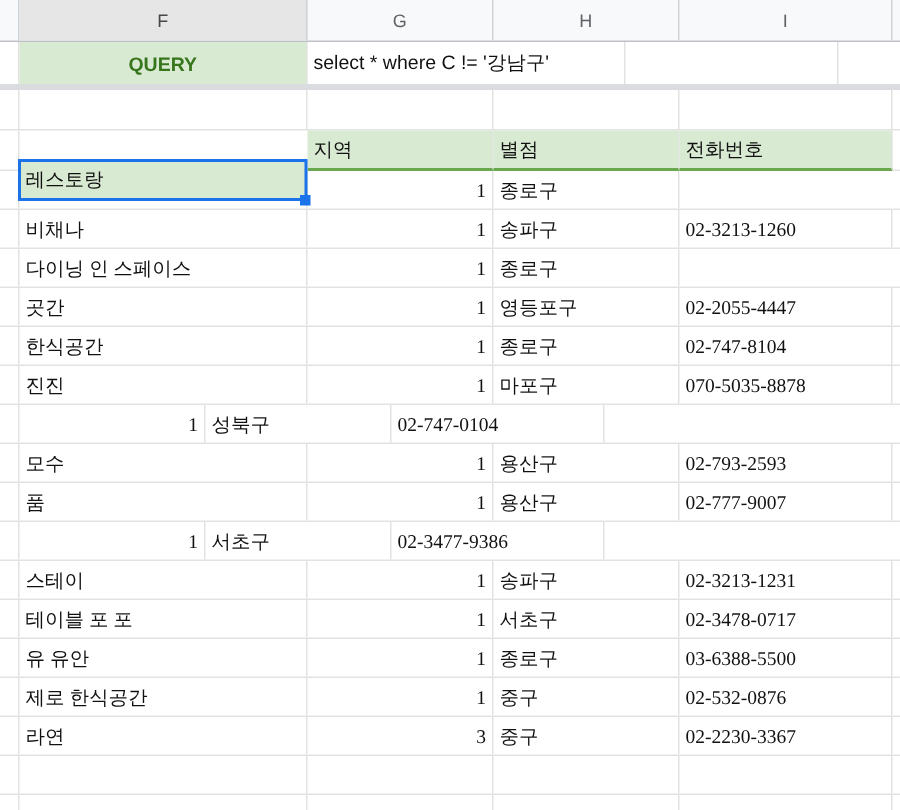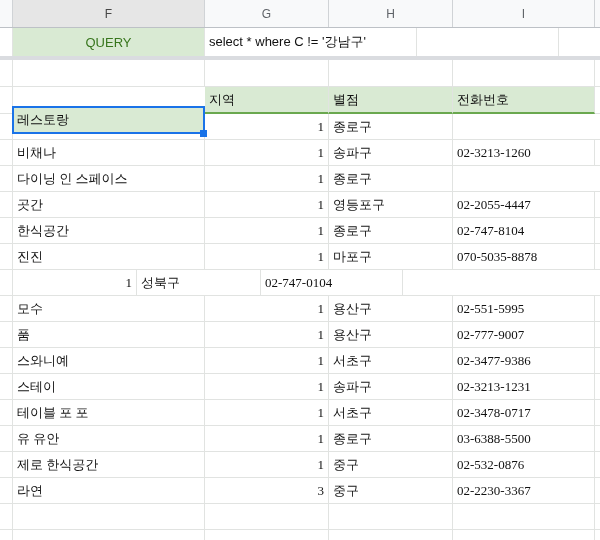--- a/index.html
+++ b/index.html
@@ -24,21 +24,21 @@
 
   .row { display:flex; width:600px; }
   .cell { display:flex; align-items:center; padding:0 4px; font-size:13px; color:#111;
     border-right:1px solid #e1e3e1; overflow:hidden; white-space:nowrap; height:100%; }
   .gridrow { border-bottom:1px solid #e1e3e1; }
   .green { background:#d9ead3; }
   .num { justify-content:flex-end; }
 
   
   .query-row { height:28px; }
-  .query-cell { justify-content:center; font-weight:normal; color:#38761d; }
+  .query-cell { justify-content:center; font-weight:bold; color:#38761d; }
 
   
   .frozen-divider { height:4px; width:600px; background:#dadce0; }
 
   .empty-row { height:27px; }
   .blank-row { height:26px; }
   .partial-row { height:10px; }
 
   
   .header-row { height:27px; position:relative; z-index:2; }
@@ -151,34 +151,33 @@
       <div class="cell c2 num">1</div>
       <div class="cell c3">성북구</div>
       <div class="cell c4">02-747-0104</div>
       <div class="cell c5"></div>
     </div>
   <div class="row data-row gridrow">
       <div class="cell c0"></div>
       <div class="cell c1">모수</div>
       <div class="cell c2 num">1</div>
       <div class="cell c3">용산구</div>
-      <div class="cell c4">02-551-5995</div>
+      <div class="cell c4">02-793-2593</div>
       <div class="cell c5"></div>
     </div>
   <div class="row data-row gridrow">
       <div class="cell c0"></div>
       <div class="cell c1">품</div>
       <div class="cell c2 num">1</div>
       <div class="cell c3">용산구</div>
       <div class="cell c4">02-777-9007</div>
       <div class="cell c5"></div>
     </div>
   <div class="row data-row gridrow">
       <div class="cell c0"></div>
-      <div class="cell c1">스와니예</div>
       <div class="cell c2 num">1</div>
       <div class="cell c3">서초구</div>
       <div class="cell c4">02-3477-9386</div>
       <div class="cell c5"></div>
     </div>
   <div class="row data-row gridrow">
       <div class="cell c0"></div>
       <div class="cell c1">스테이</div>
       <div class="cell c2 num">1</div>
       <div class="cell c3">송파구</div>

